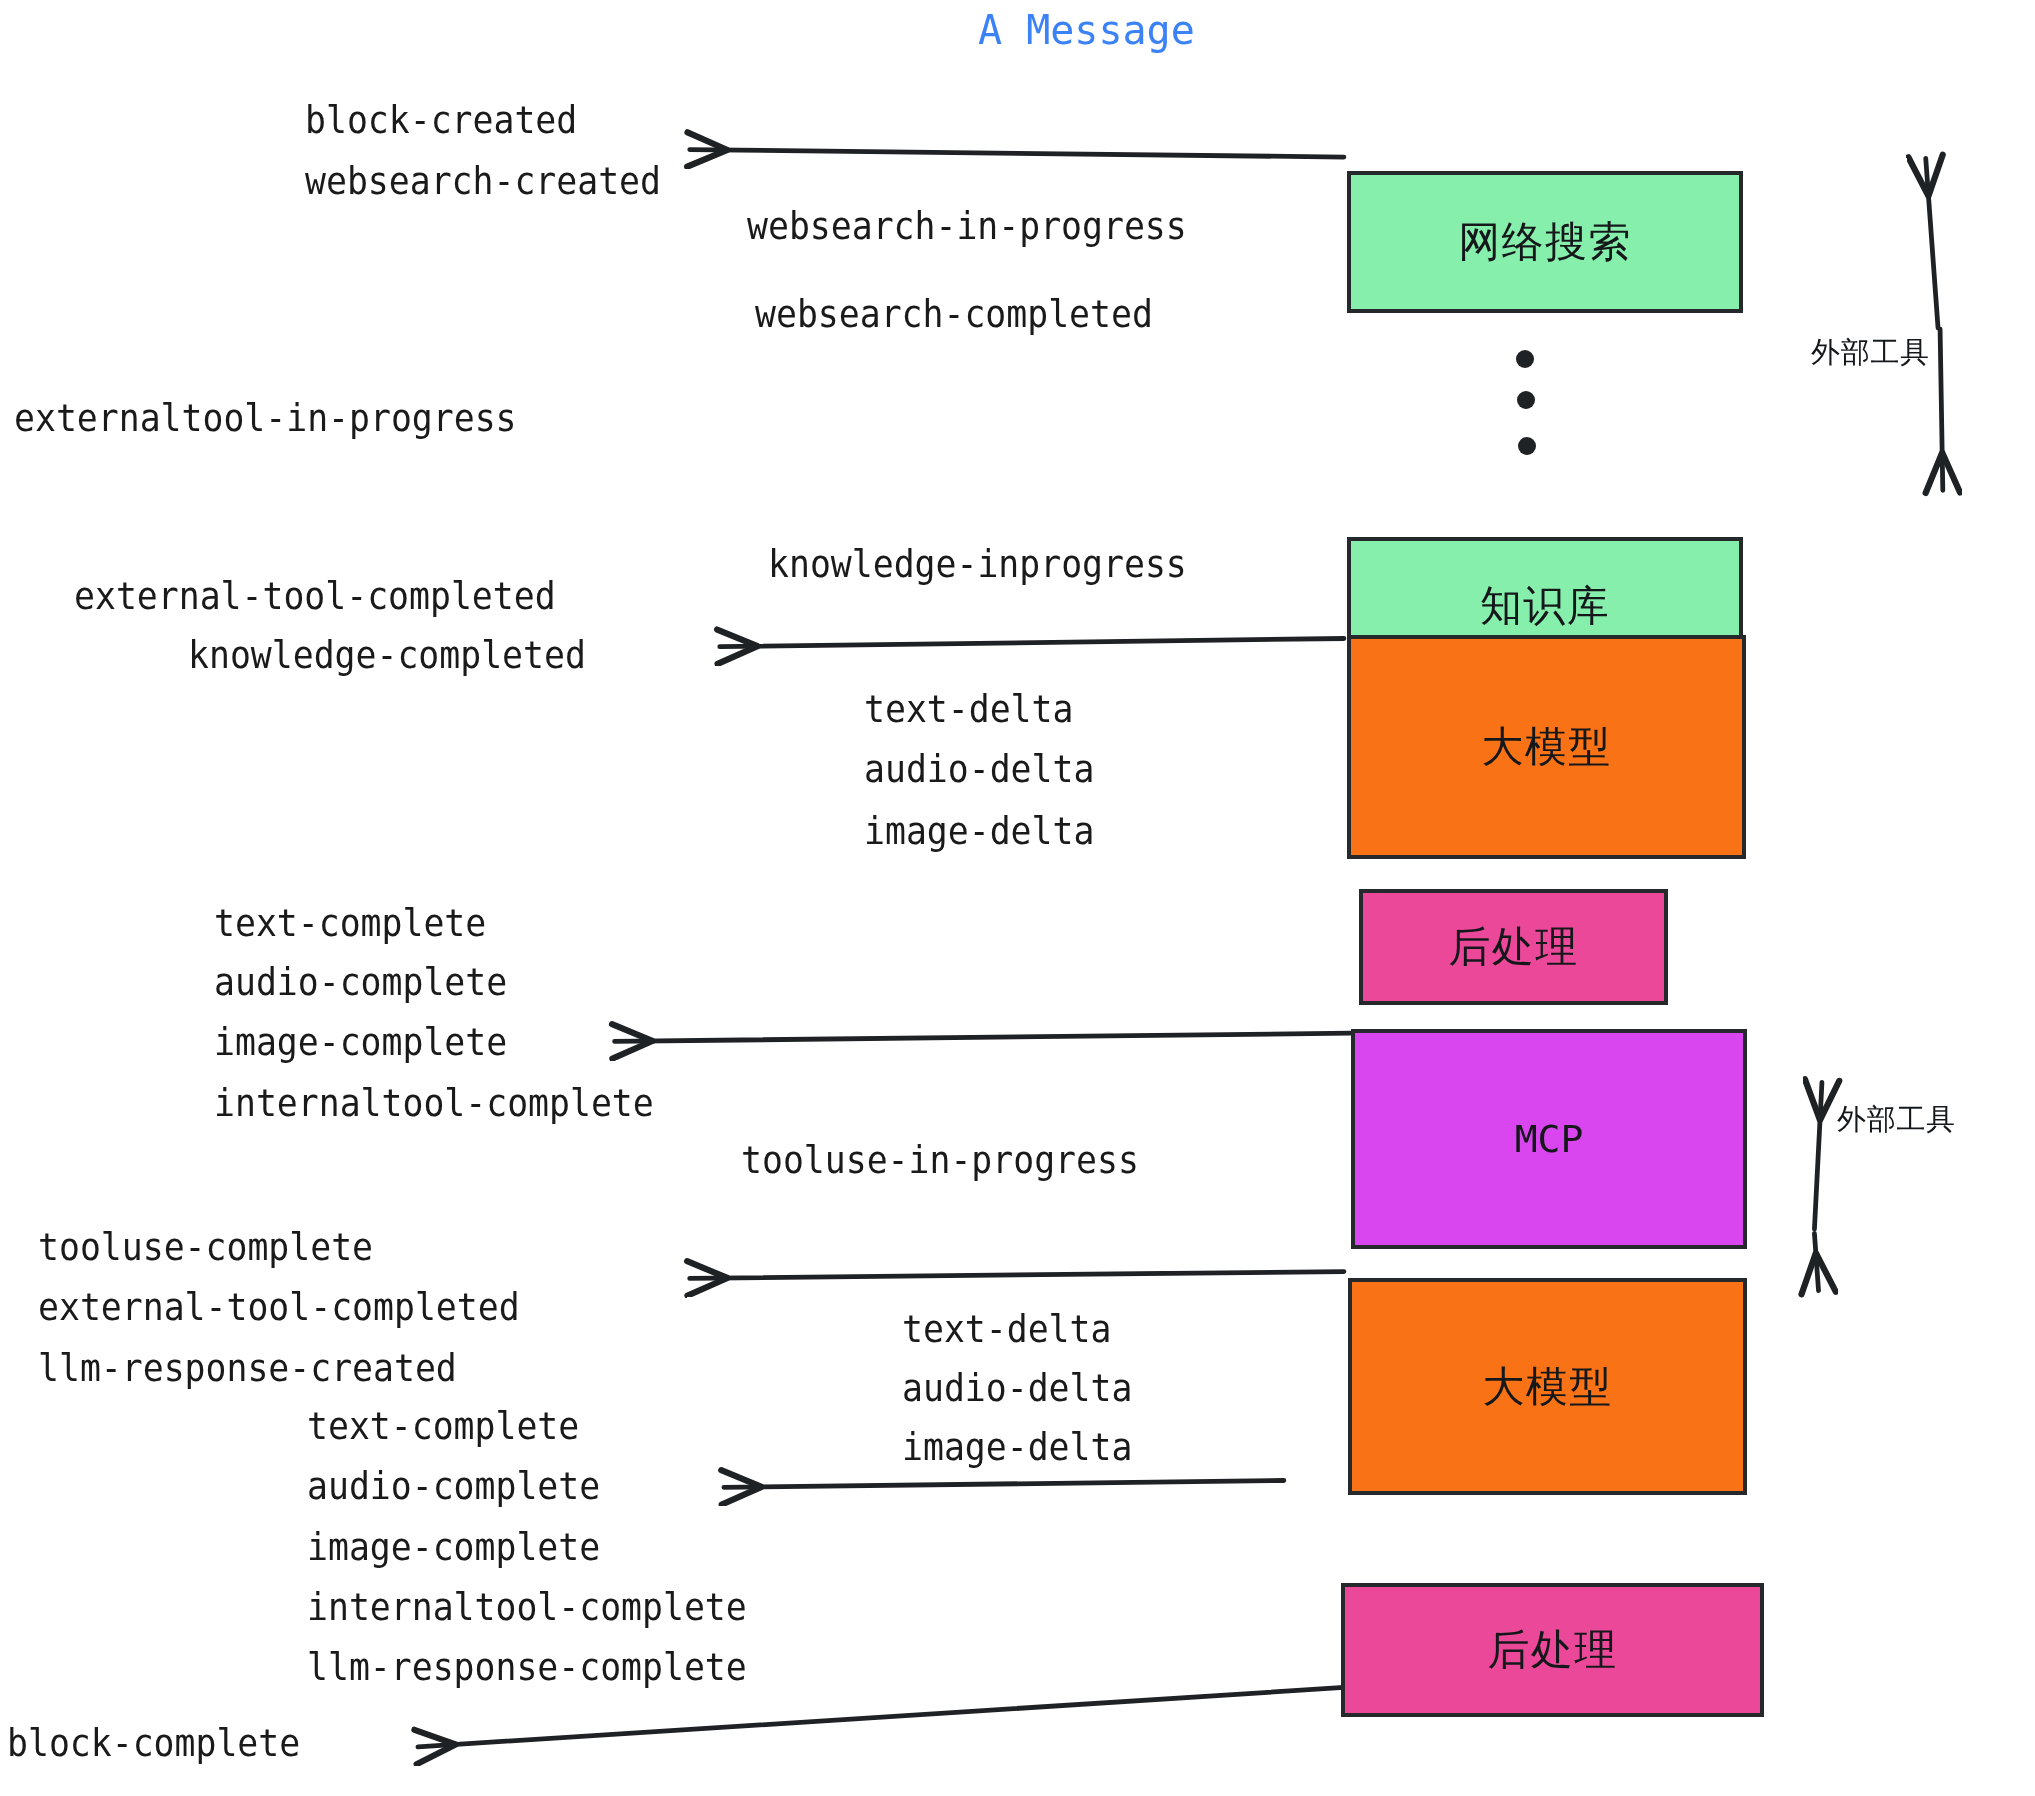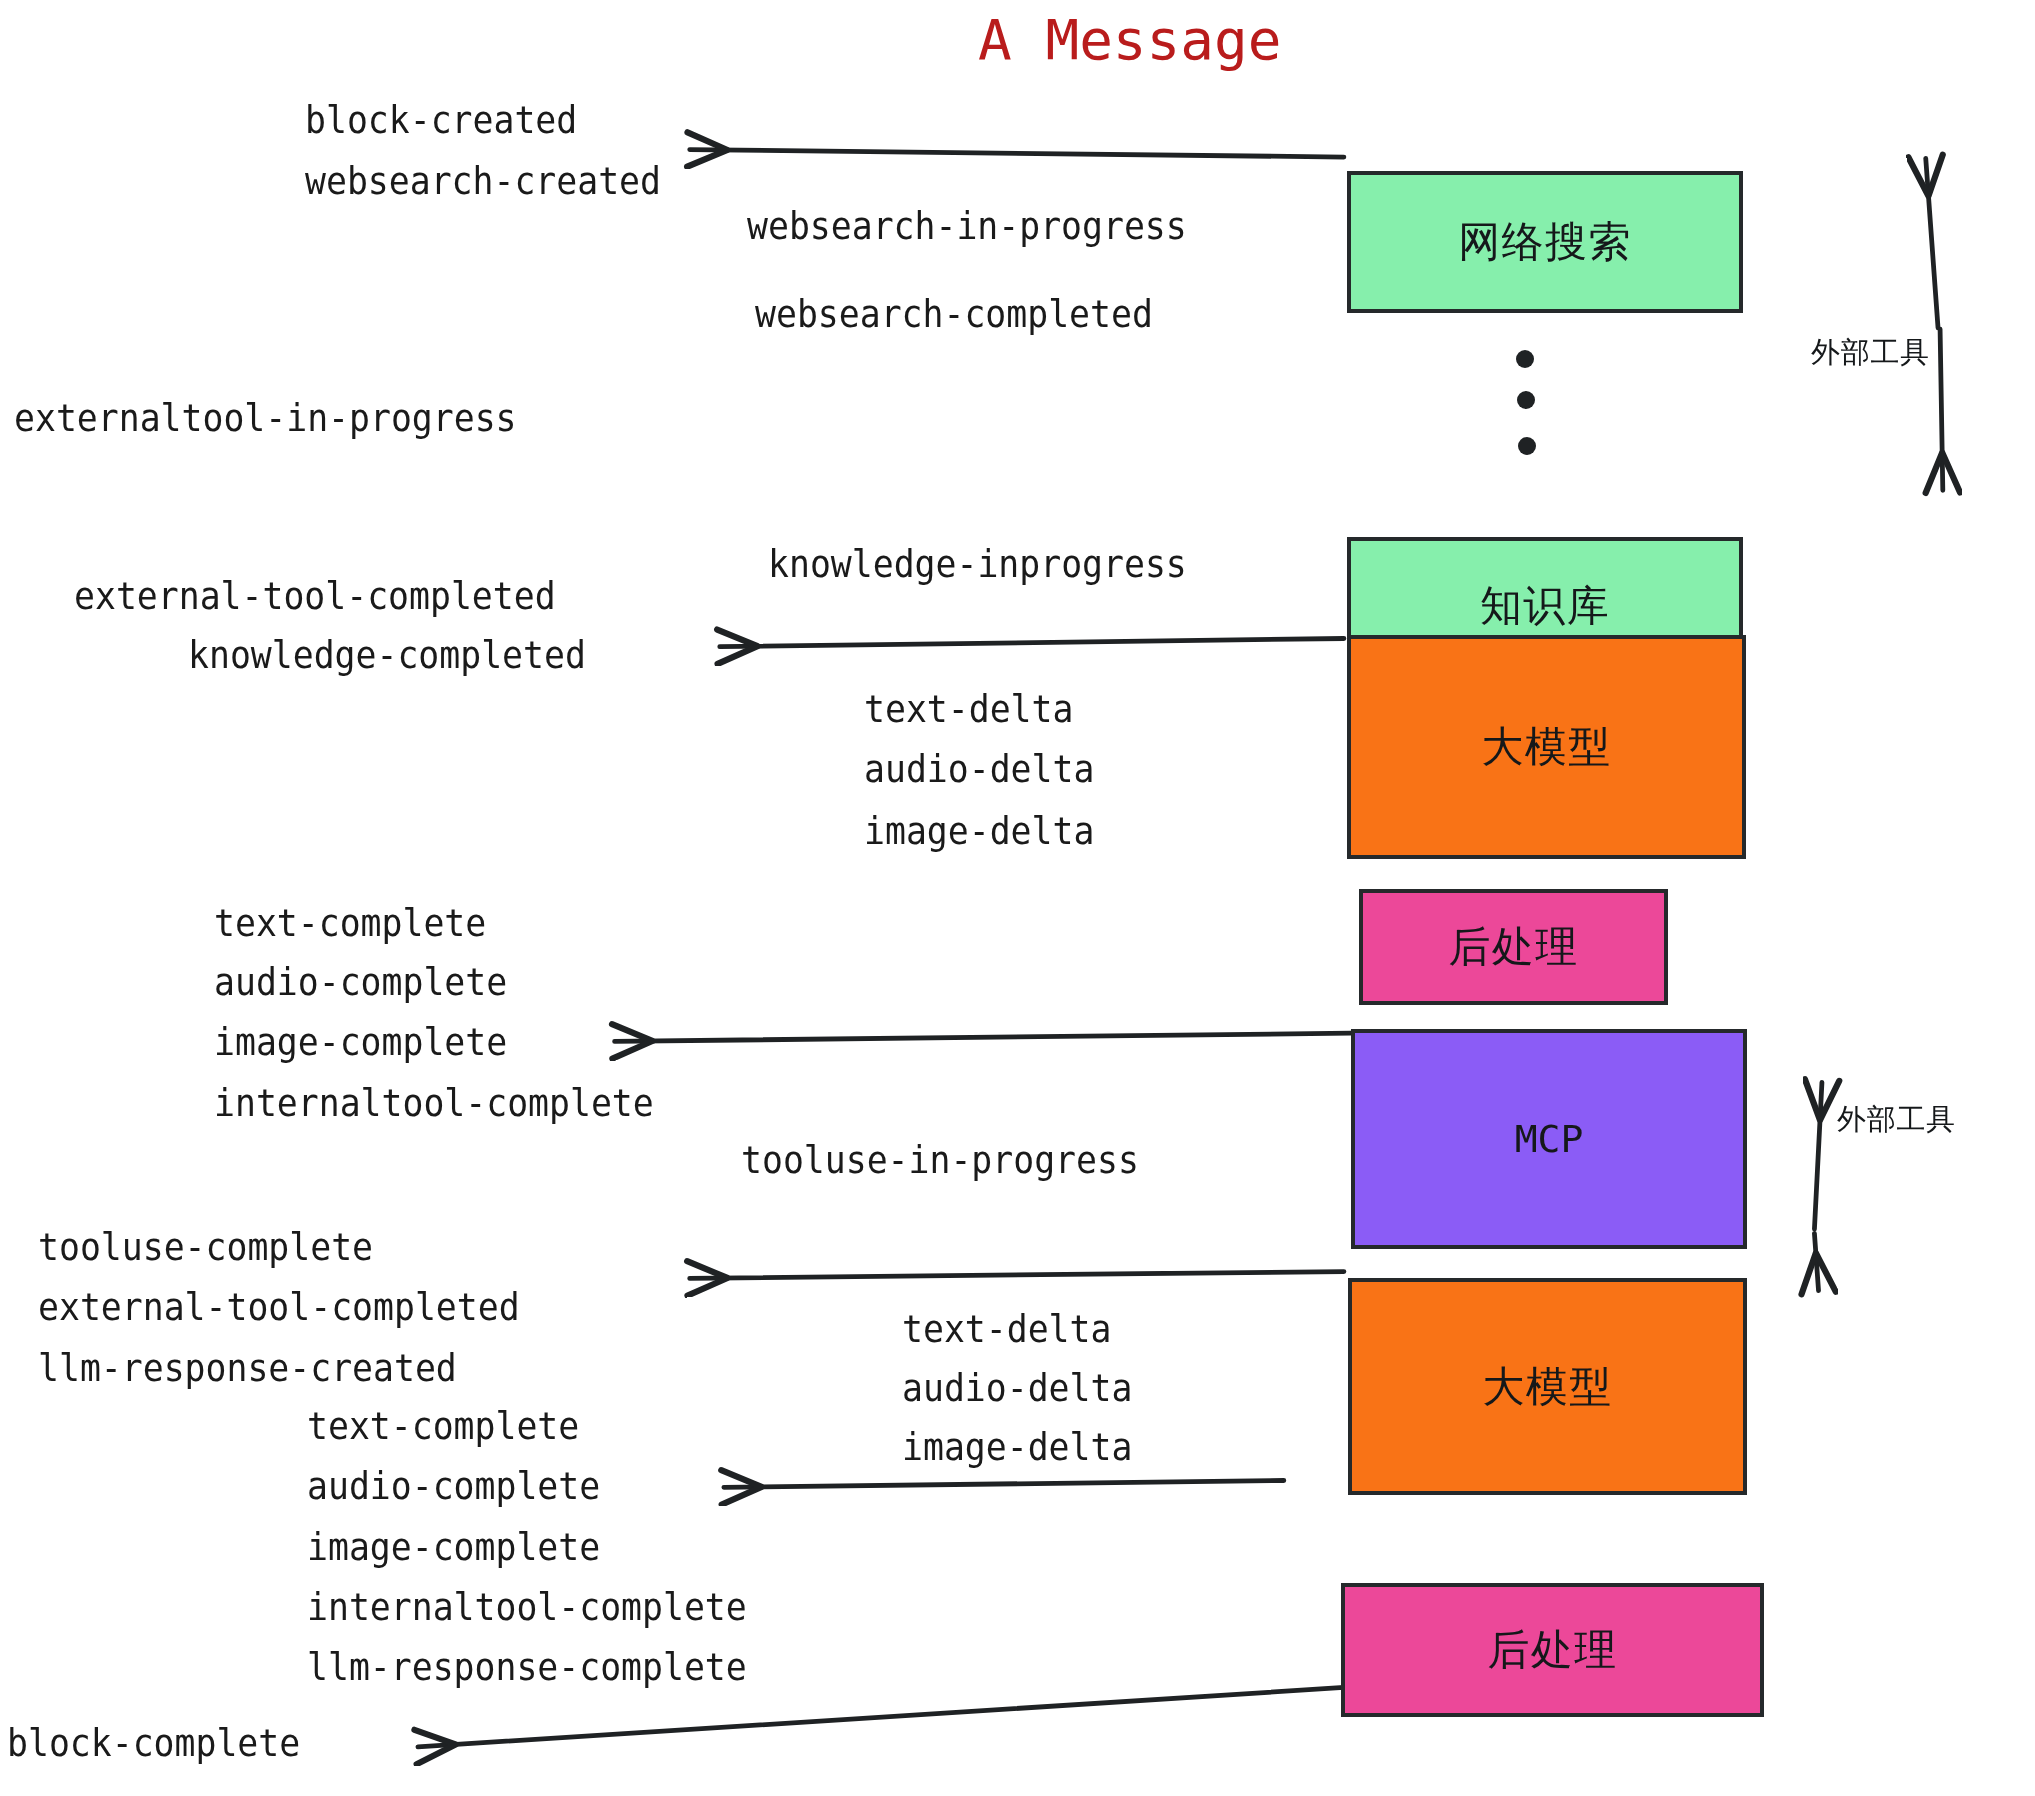--- a/index.html
+++ b/index.html
@@ -27,41 +27,41 @@
     white-space: nowrap;
     letter-spacing: 0px;
     transform: scaleX(0.94);
     transform-origin: left center;
   }
 
   
   .title {
     position: absolute;
     font-family: "DejaVu Sans Mono", "Liberation Mono", monospace;
-    font-size: 56px;
-    color: #b91c1c;
+    font-size: 40px;
+    color: #3b82f6;
     white-space: nowrap;
   }
 
   
   .node {
     position: absolute;
     box-sizing: border-box;
     border: 4.8px solid #25292b;
     display: flex;
     align-items: center;
     justify-content: center;
     font-family: "Liberation Sans", "DejaVu Sans", sans-serif;
     font-size: 42px;
     color: #15181a;
     letter-spacing: 1.4px;
   }
   .node.pink  { background: #86efac; }
   .node.green { background: #f97316; }
-  .node.yellow{ background: #8b5cf6; }
+  .node.yellow{ background: #d946ef; }
   .node.white { background: #ec4899; border-width: 4.1px; }
   .node.mcp-label {
     font-family: "DejaVu Sans Mono", "Liberation Mono", monospace;
     font-size: 38px;
     letter-spacing: 0;
   }
 
   
   .dot {
     position: absolute;

